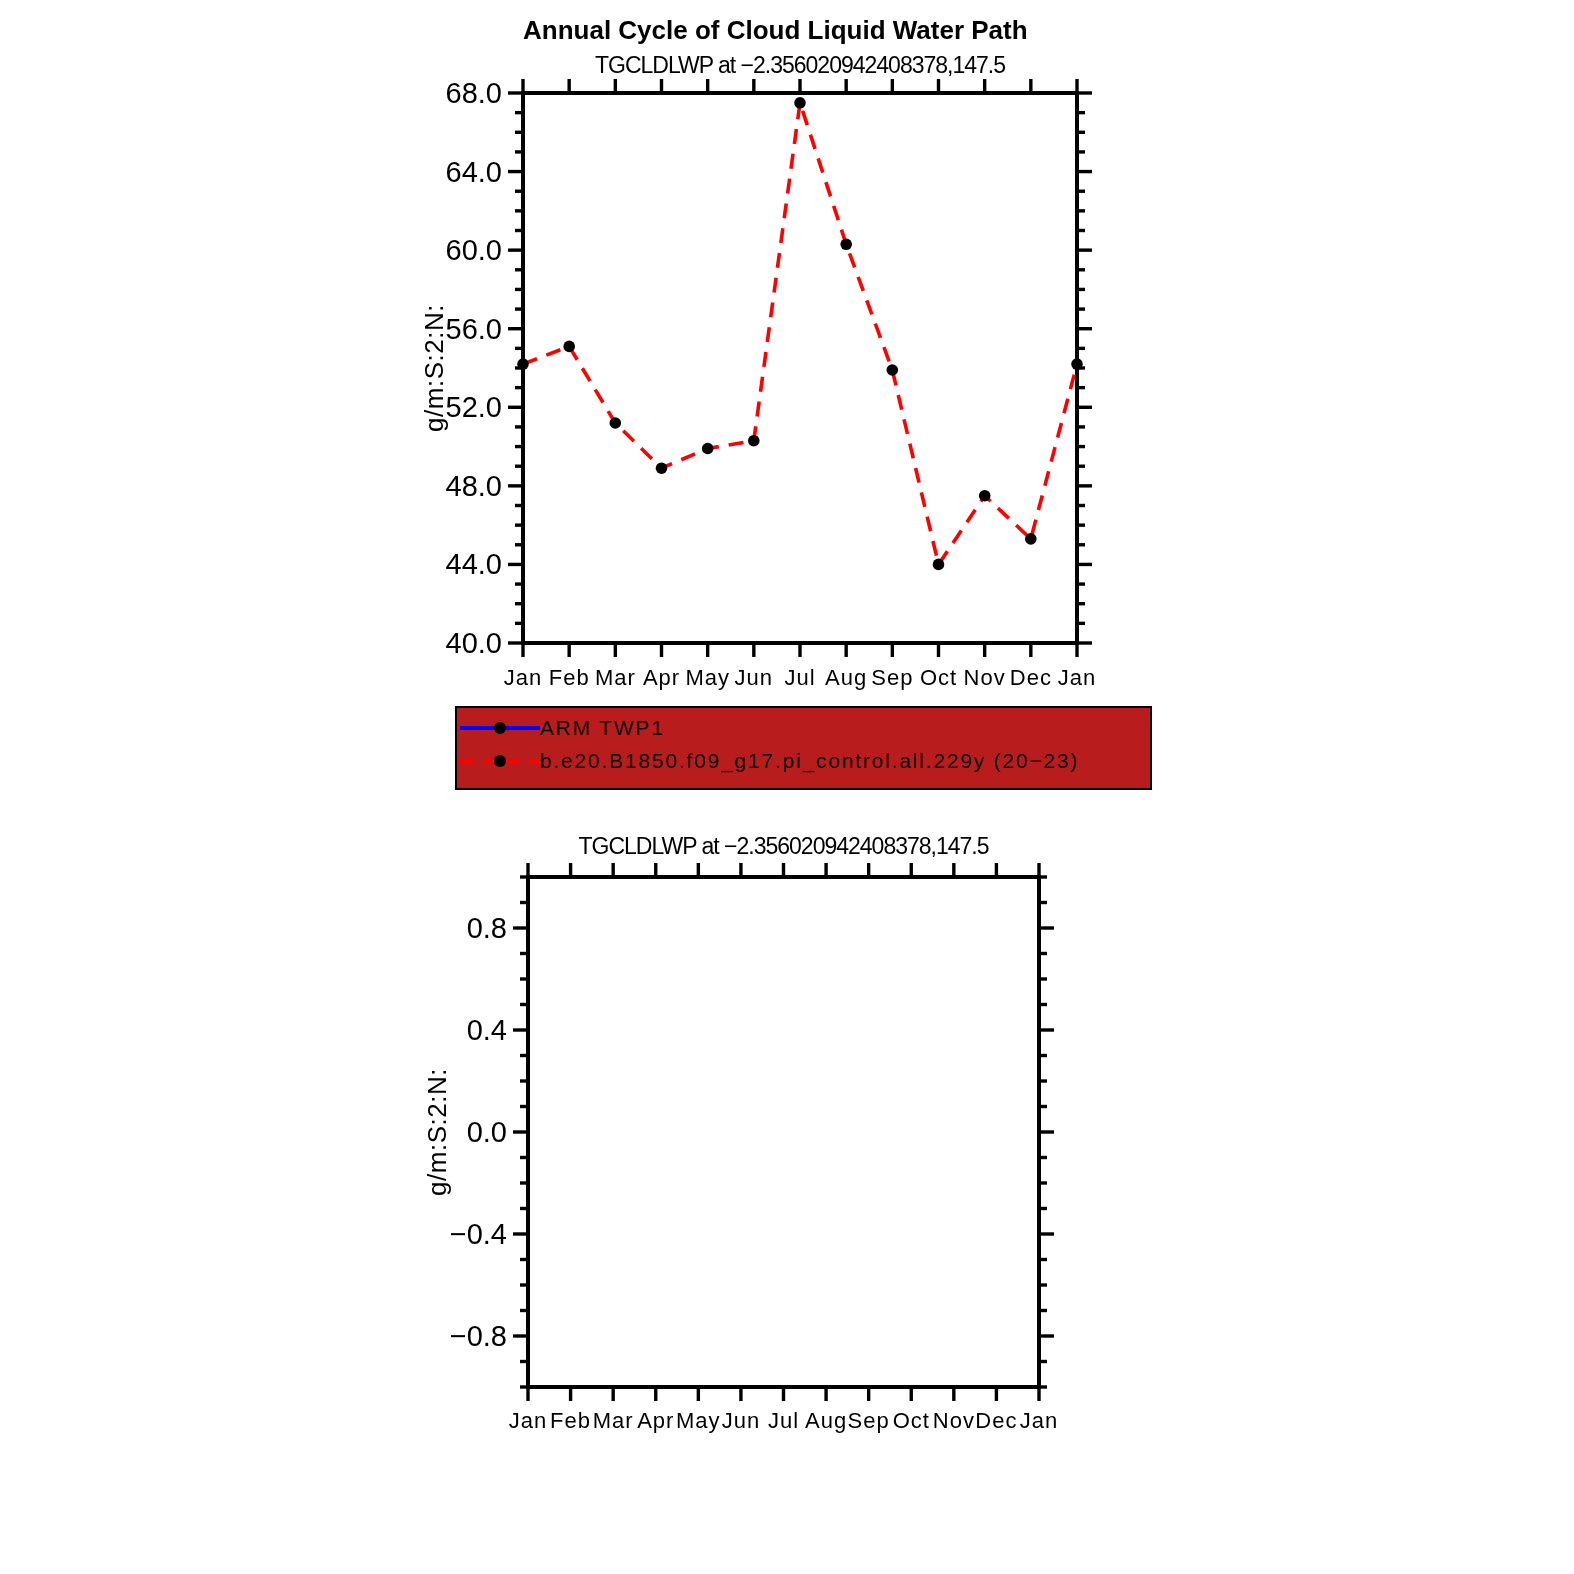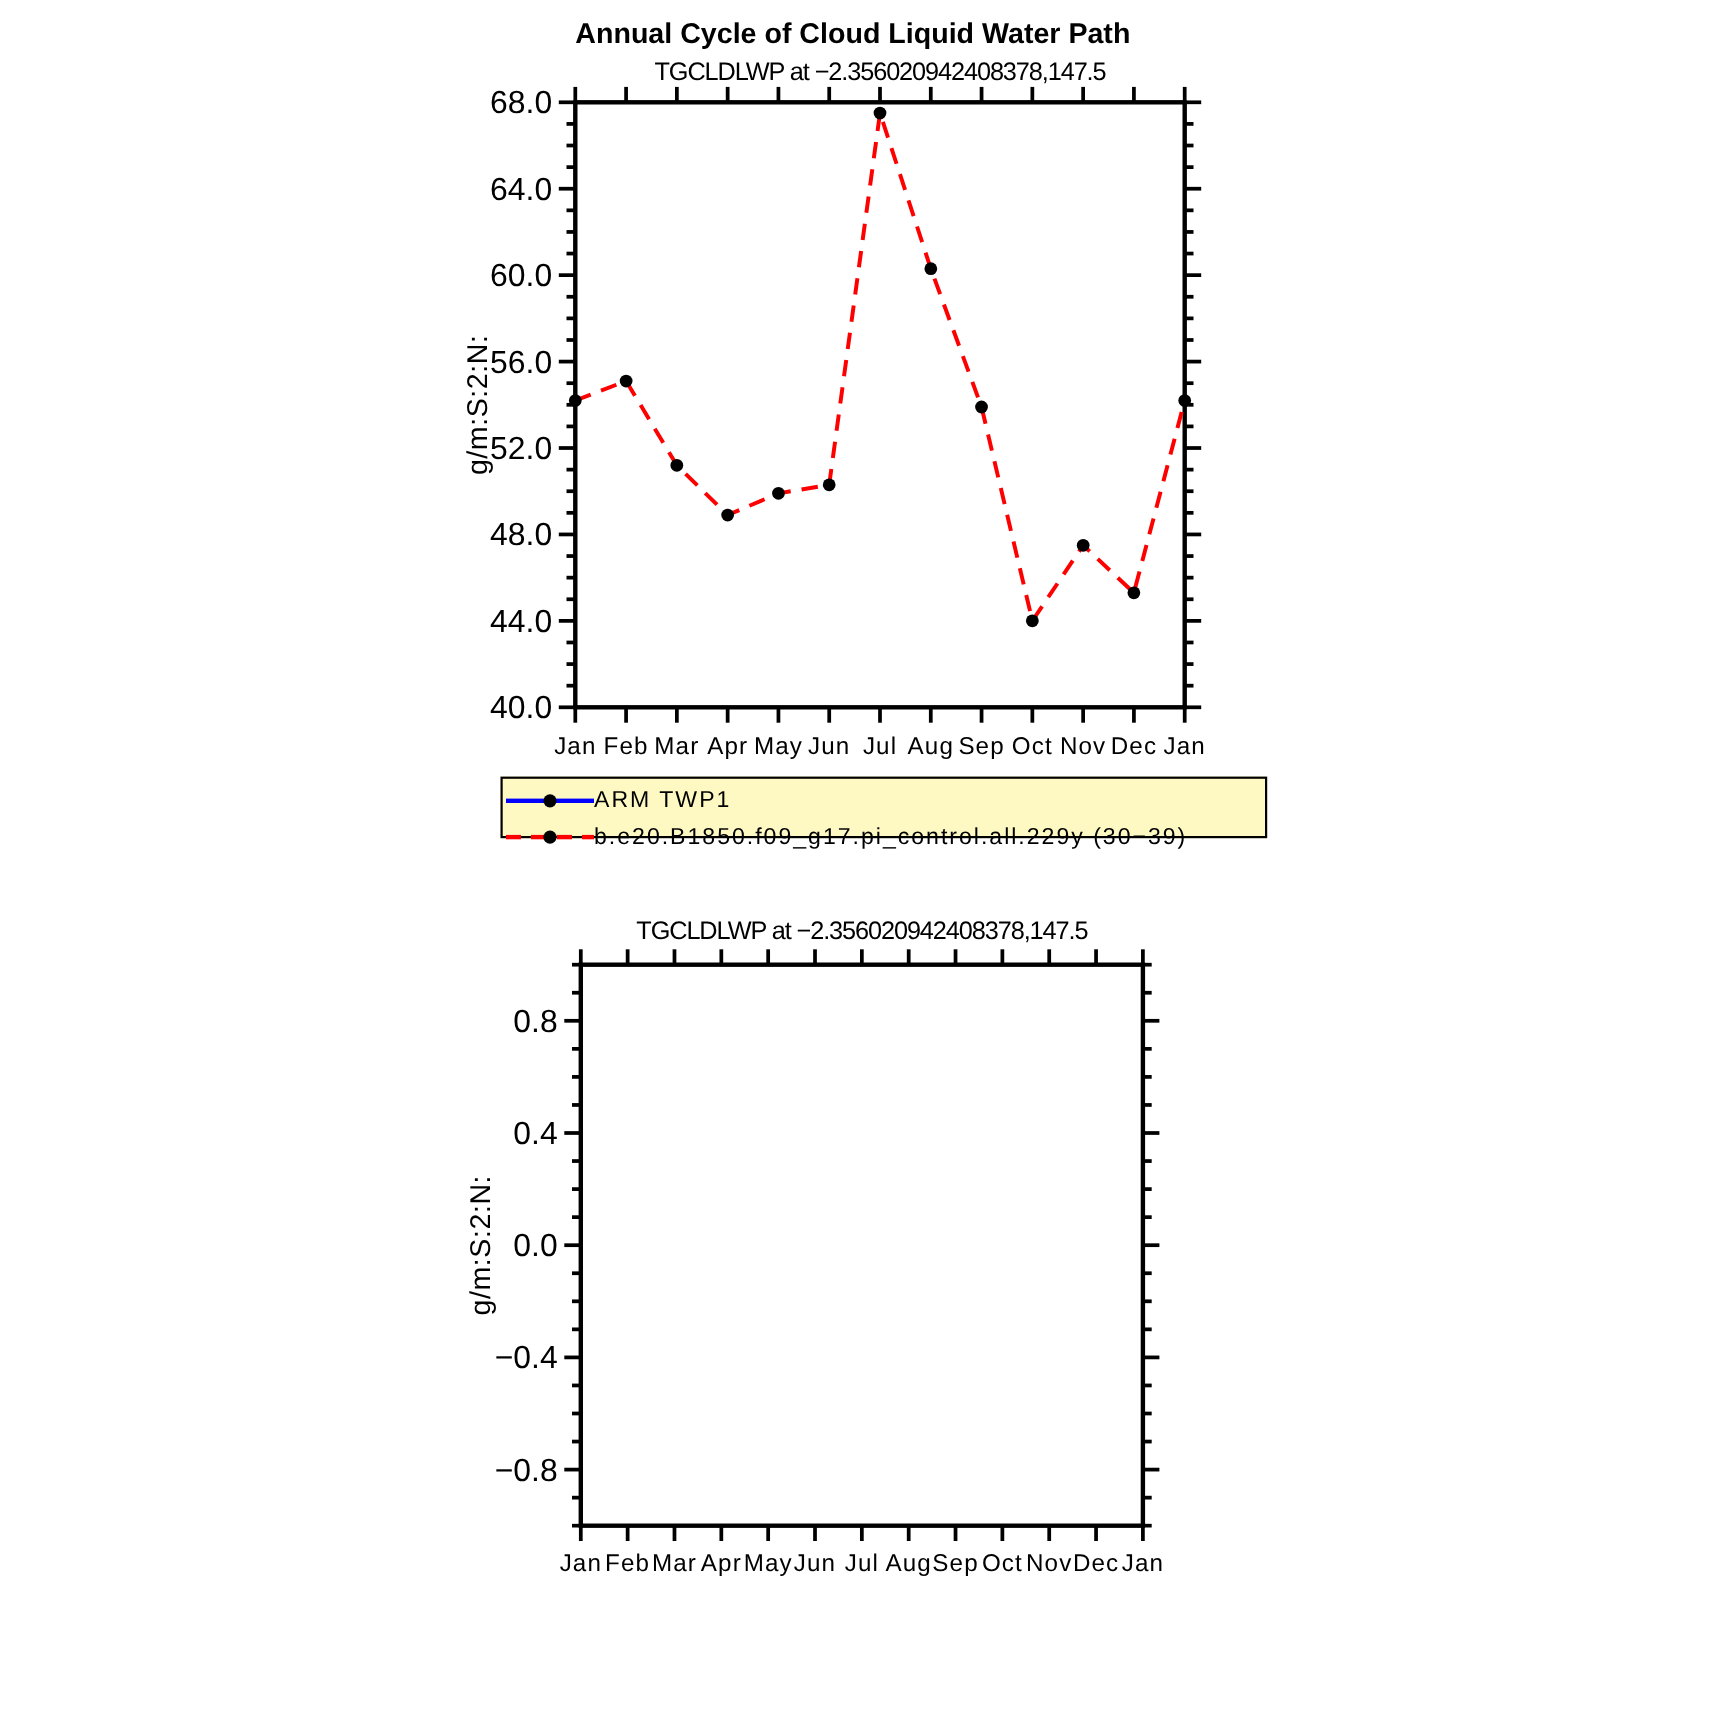--- a/index.html
+++ b/index.html
@@ -30,24 +30,24 @@
     position:absolute;
     font-size:26px;
     letter-spacing:0.5px;
     white-space:nowrap;
     transform:translate(-50%,-50%) rotate(-90deg);
   }
   #plots-svg{position:absolute;left:0;top:0;}
   .legend-box{
     position:absolute;
     left:455px;top:706px;
-    width:697px;height:56px;
+    width:697px;height:84px;
     border:2px solid #000;
     box-sizing:border-box;
-    background:#fef9c3;
+    background:#b91c1c;
   }
   .legend-row{
     position:absolute;
     left:3px;
     height:28px;
     display:flex;
     align-items:center;
   }
   .legend-row.row-0{top:6px;}
   .legend-row.row-1{top:39px;}
@@ -317,21 +317,21 @@
         <span class="swatch-line" style="background: rgb(0, 0, 255);"></span>
         <span class="swatch-dot"></span>
       </span>
       <span class="legend-label">ARM TWP1</span>
     </div>
     <div class="legend-row row-1">
       <span class="legend-swatch">
         <span class="swatch-line" style="background: repeating-linear-gradient(90deg, rgb(255, 0, 0) 0px, rgb(255, 0, 0) 14px, transparent 14px, transparent 23px);"></span>
         <span class="swatch-dot"></span>
       </span>
-      <span class="legend-label">b.e20.B1850.f09_g17.pi_control.all.229y (30−39)</span>
+      <span class="legend-label">b.e20.B1850.f09_g17.pi_control.all.229y (20−23)</span>
     </div>
   </div>
 
 
   <div class="chart-subtitle" style="left:528px;top:834px;width:511px;">TGCLDLWP at −2.356020942408378,147.5</div>
 
   <div class="y-axis-label" style="left:437px;top:1132px;">g/m:S:2:N:</div>
 
 </div>
 

